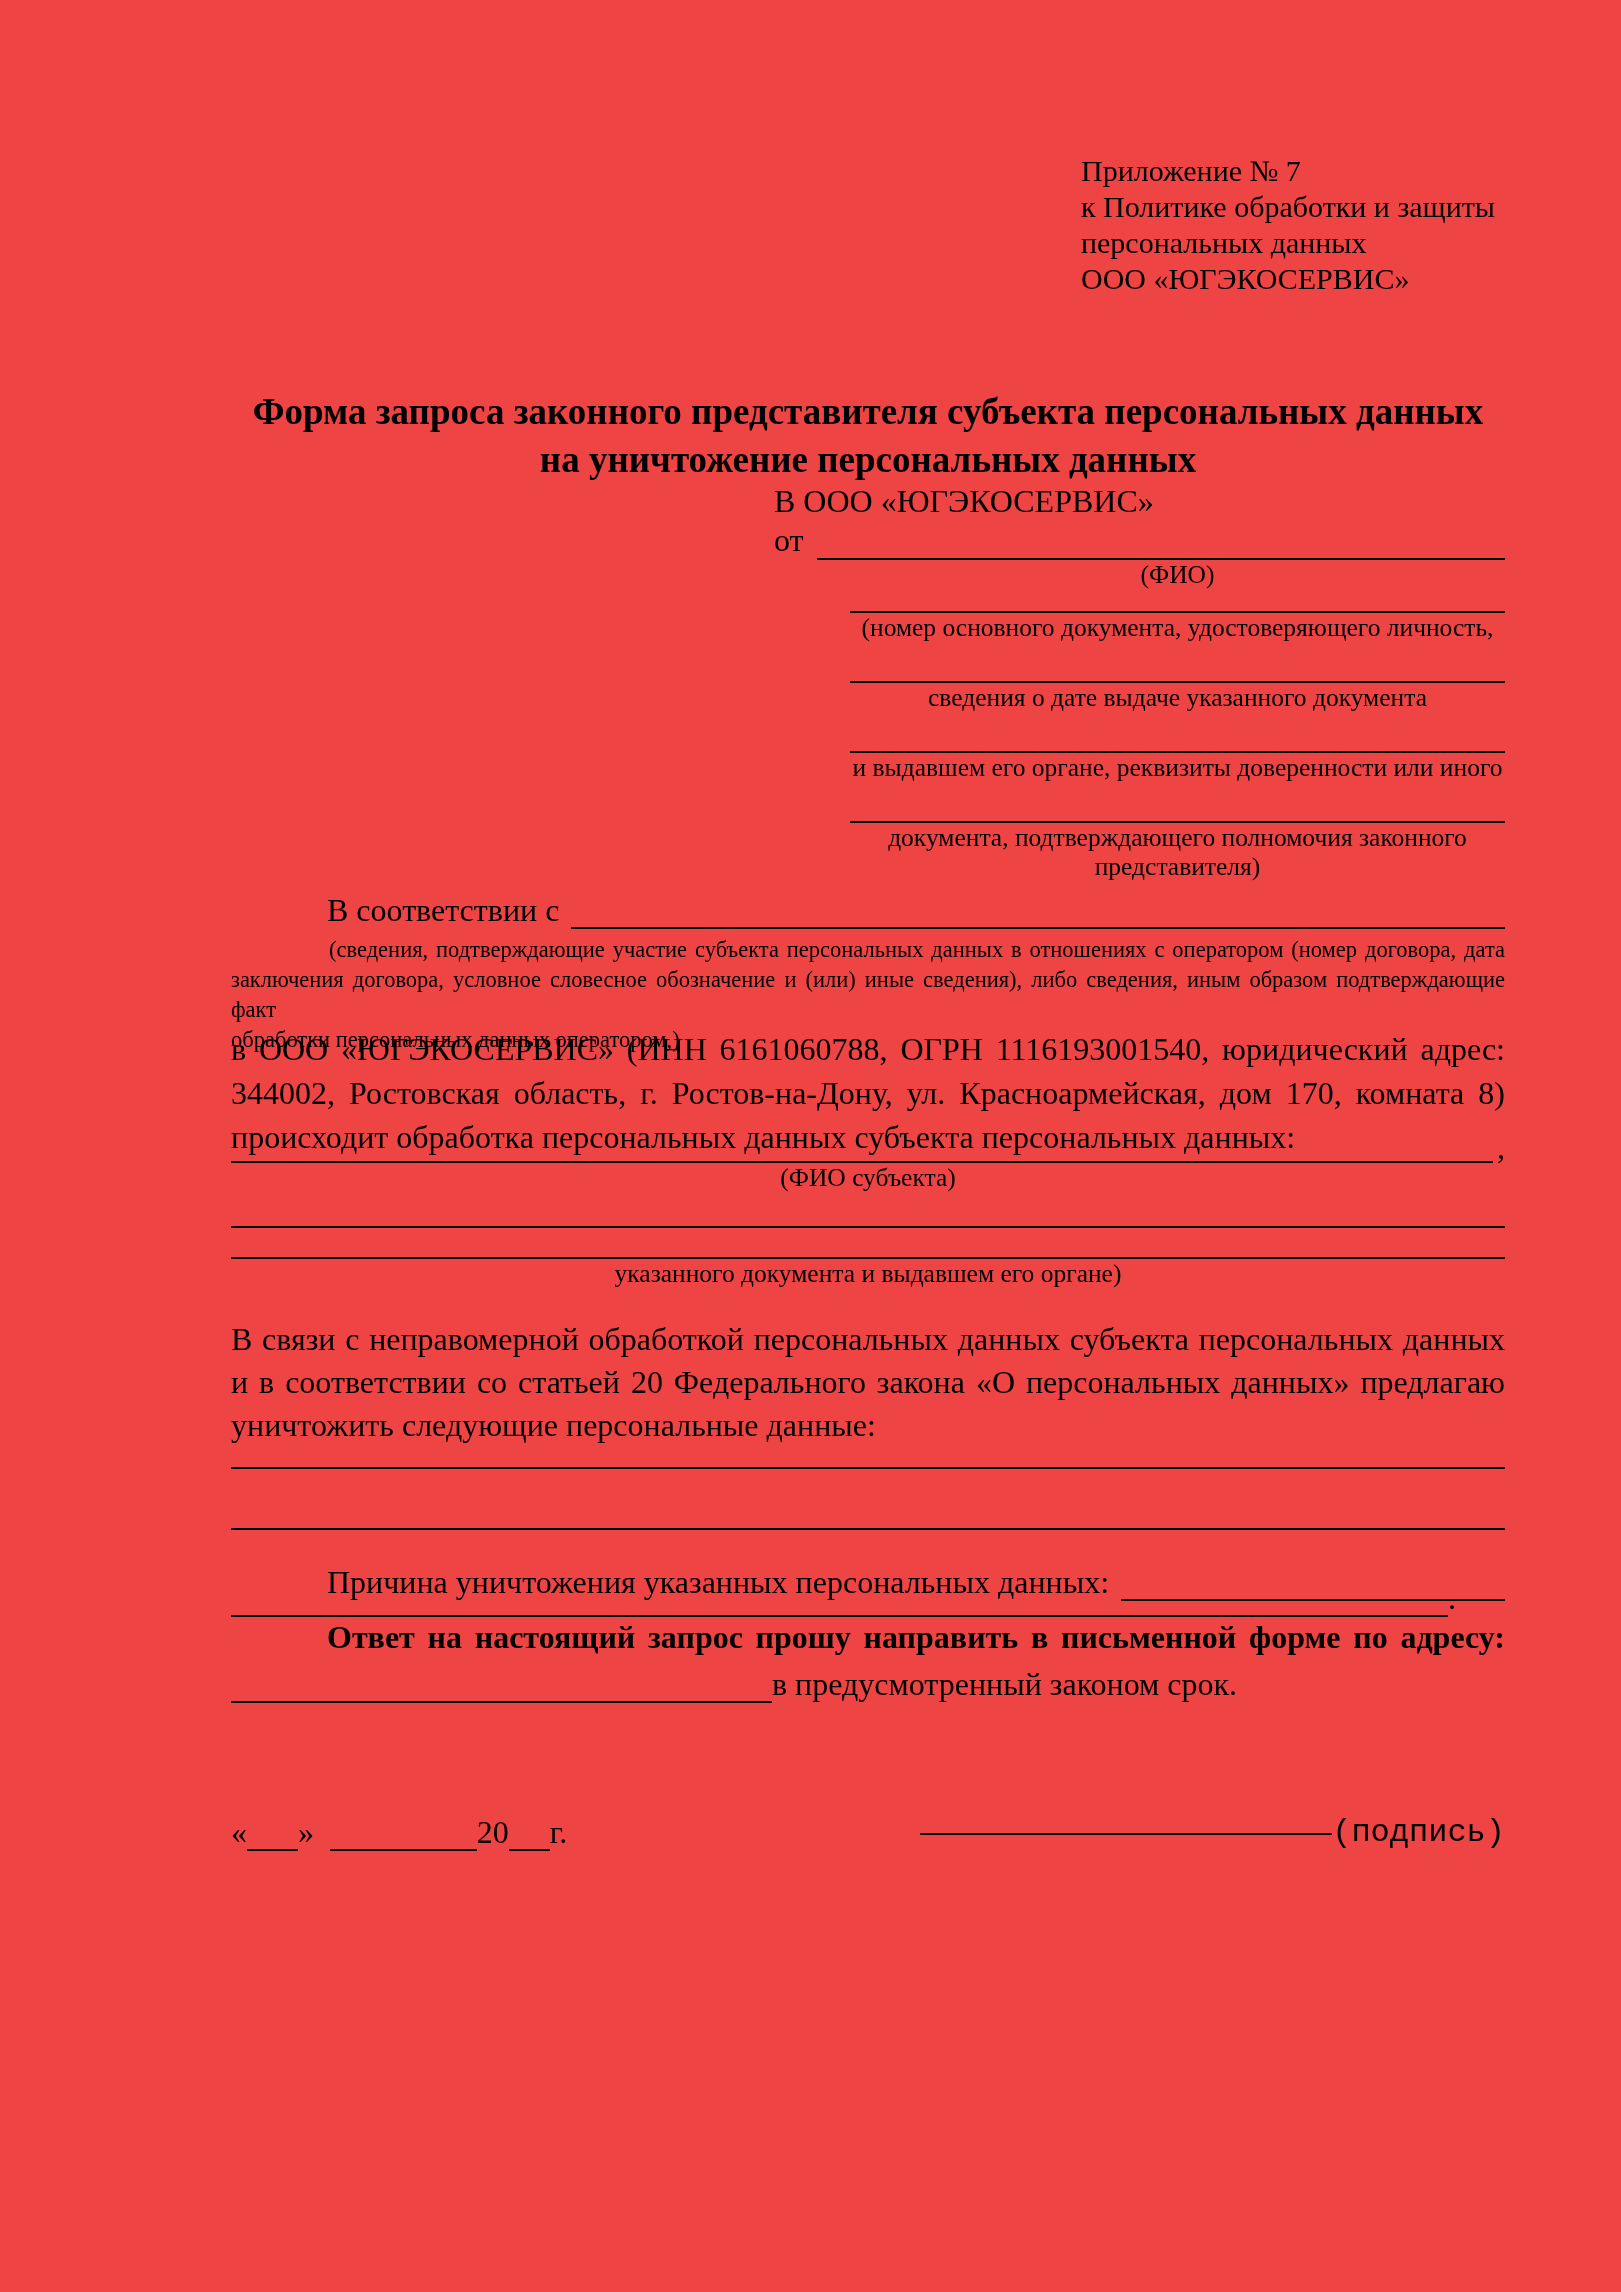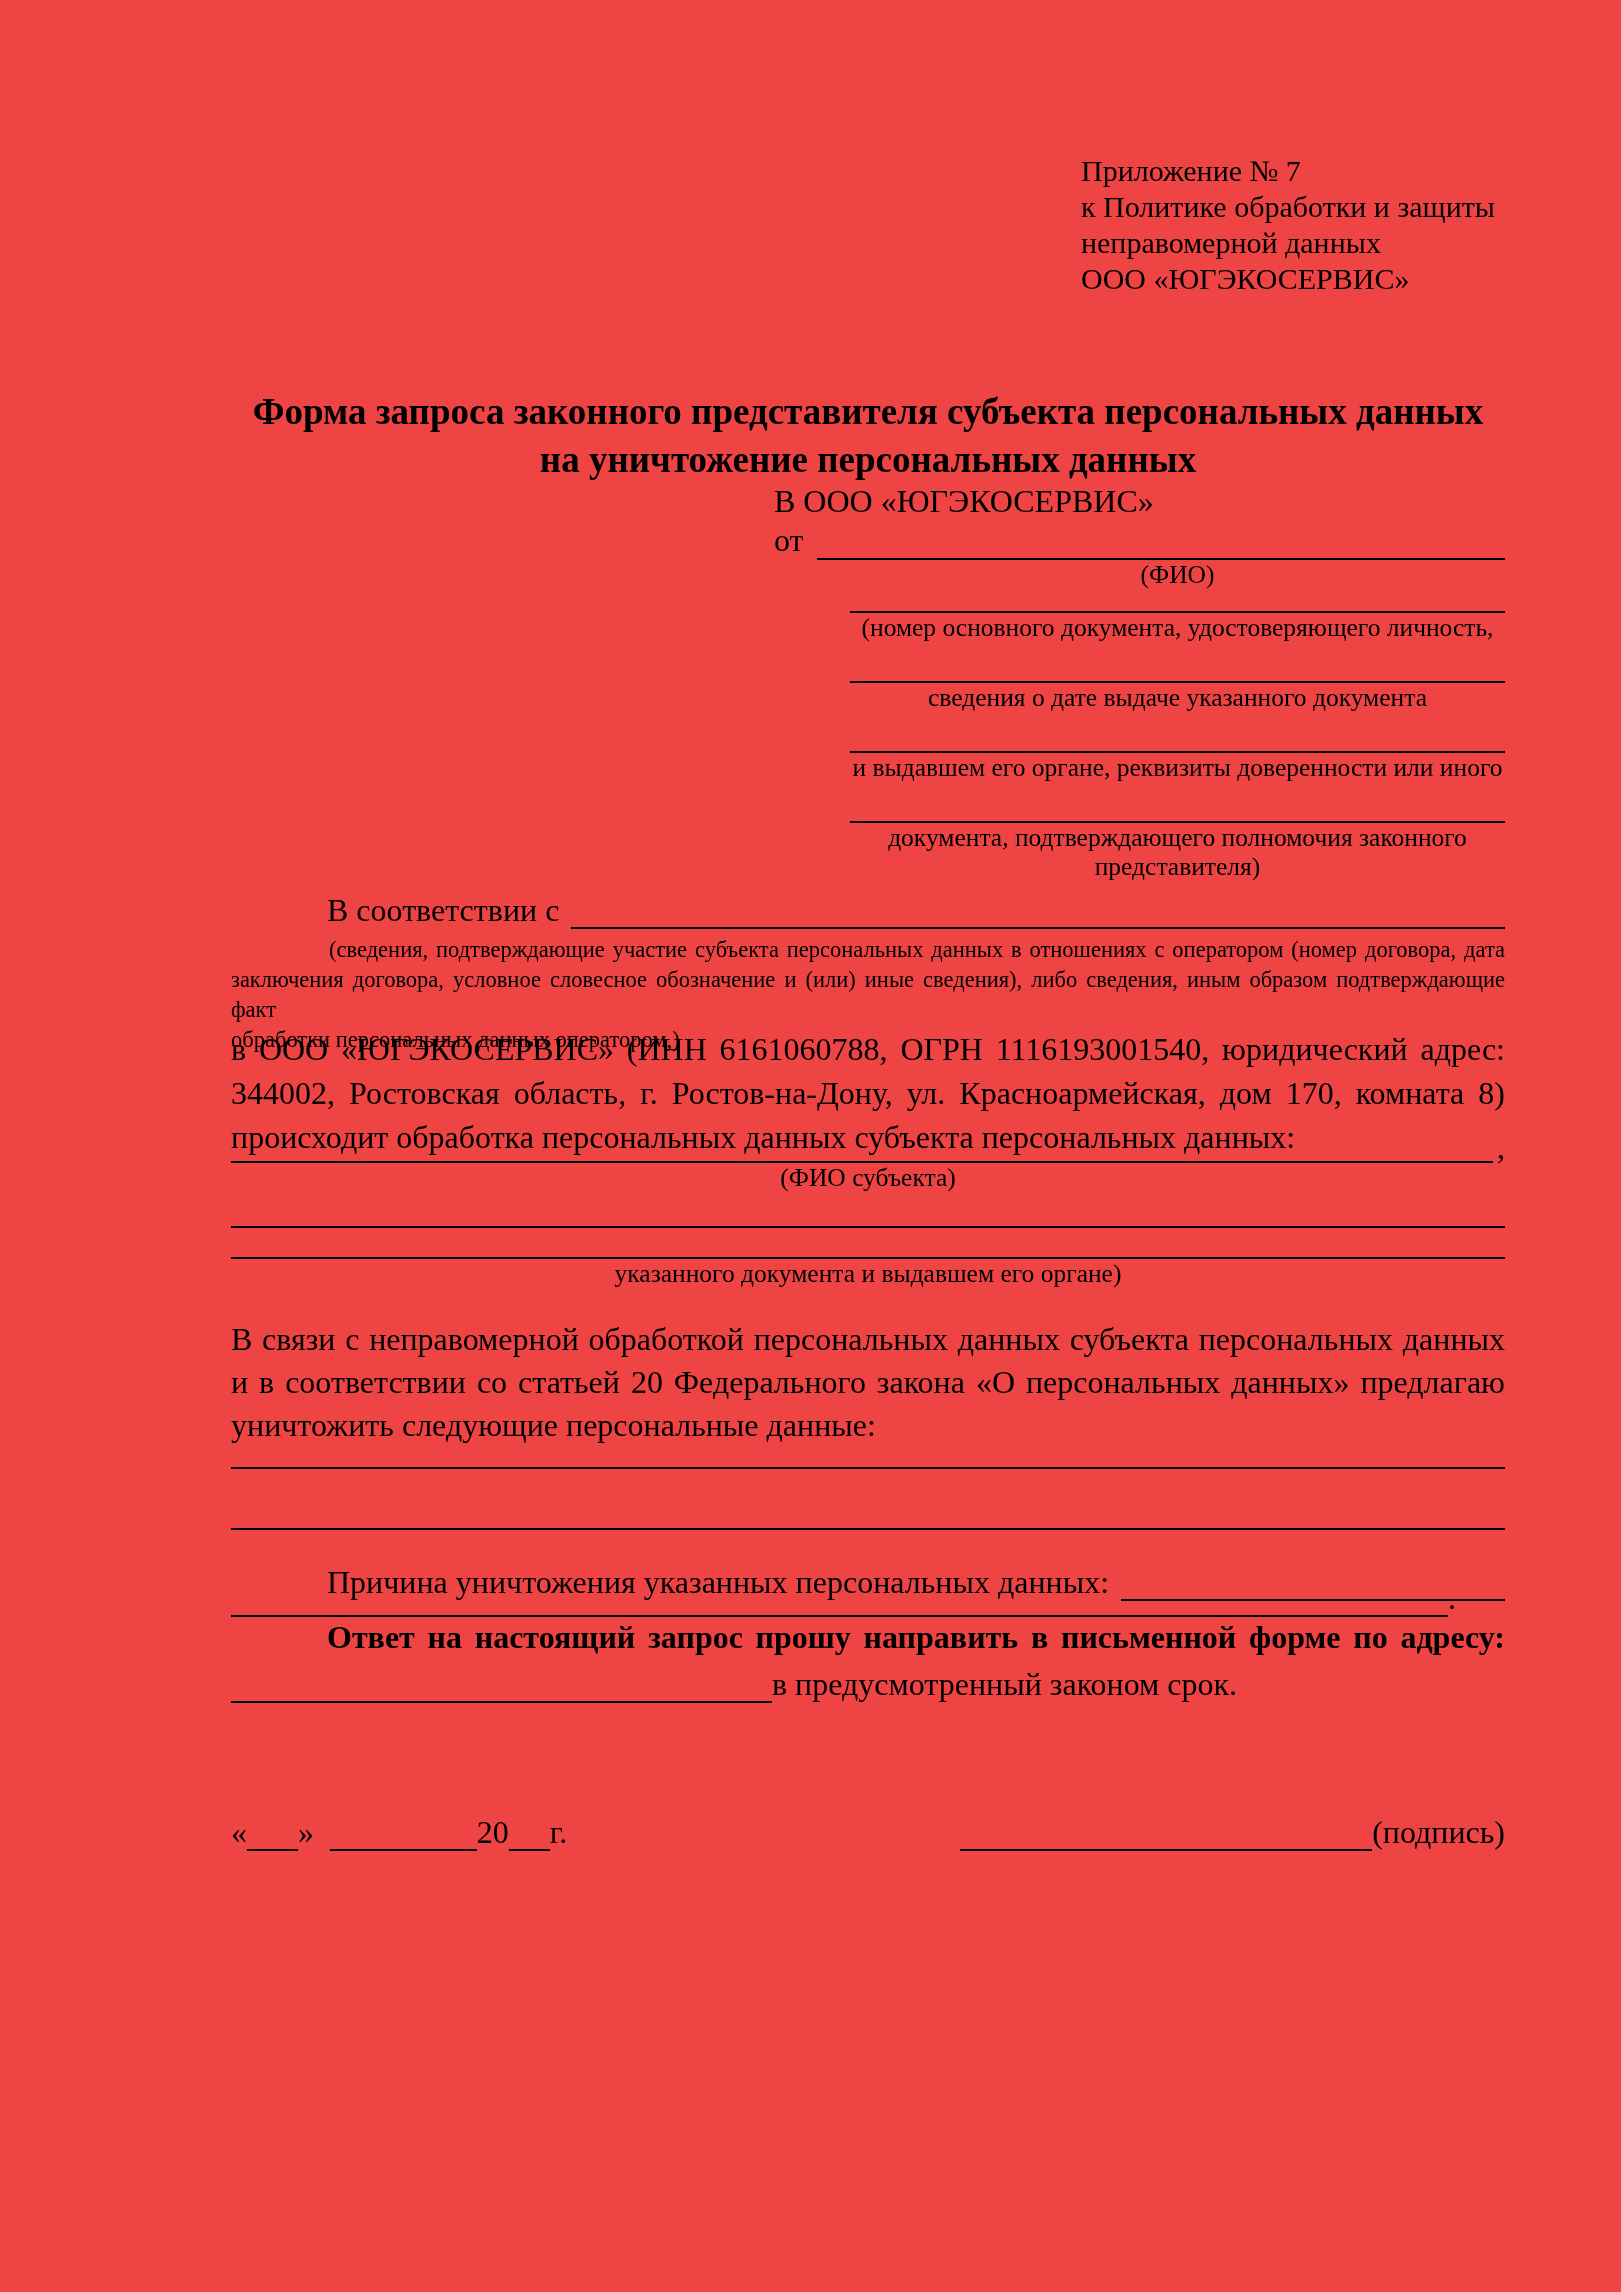--- a/index.html
+++ b/index.html
@@ -47,32 +47,32 @@
   .reason{top:1537px;height:41px;font-size:32px;margin-top:23px;}
   .periodrow{top:1578px;height:39px;font-size:32px;}
   .u1242{flex:0 0 1217px;height:37px;}
   .answer{top:1619px;height:41px;font-size:32px;text-align:justify;text-align-last:justify;text-indent:96px;font-weight:bold;}
   .tail{top:1662px;height:41px;font-size:32px;}
   .u552{flex:0 0 541px;height:37px;}
   .footer{top:1806px;height:45px;font-size:32px;display:flex;justify-content:space-between;align-items:flex-end;}
   .dategrp{display:flex;align-items:flex-end;}
   .fu{height:3.9px;border-bottom:2.9px solid #000;}
   .w52{width:51px;} .w150{width:147px;margin-left:15.7px;} .w42{width:41px;}
-  .siggrp{display:flex;align-items:flex-end;}
+  .siggrp{display:flex;align-items:center;font-family:Liberation Mono, monospace;}
   .w420{width:412px;}
 </style>
 </head>
 <body>
 
 <div class="page">
 
   <div class="abs appendix">
     <div>Приложение № 7</div>
     <div>к Политике обработки и защиты</div>
-    <div>неправомерной данных</div>
+    <div>персональных данных</div>
     <div>ООО «ЮГЭКОСЕРВИС»</div>
   </div>
 
   <div class="abs title">
     <div>Форма запроса законного представителя субъекта персональных данных</div>
     <div>на уничтожение персональных данных</div>
   </div>
 
   <div class="abs addr">
     <div>В ООО «ЮГЭКОСЕРВИС»</div>

